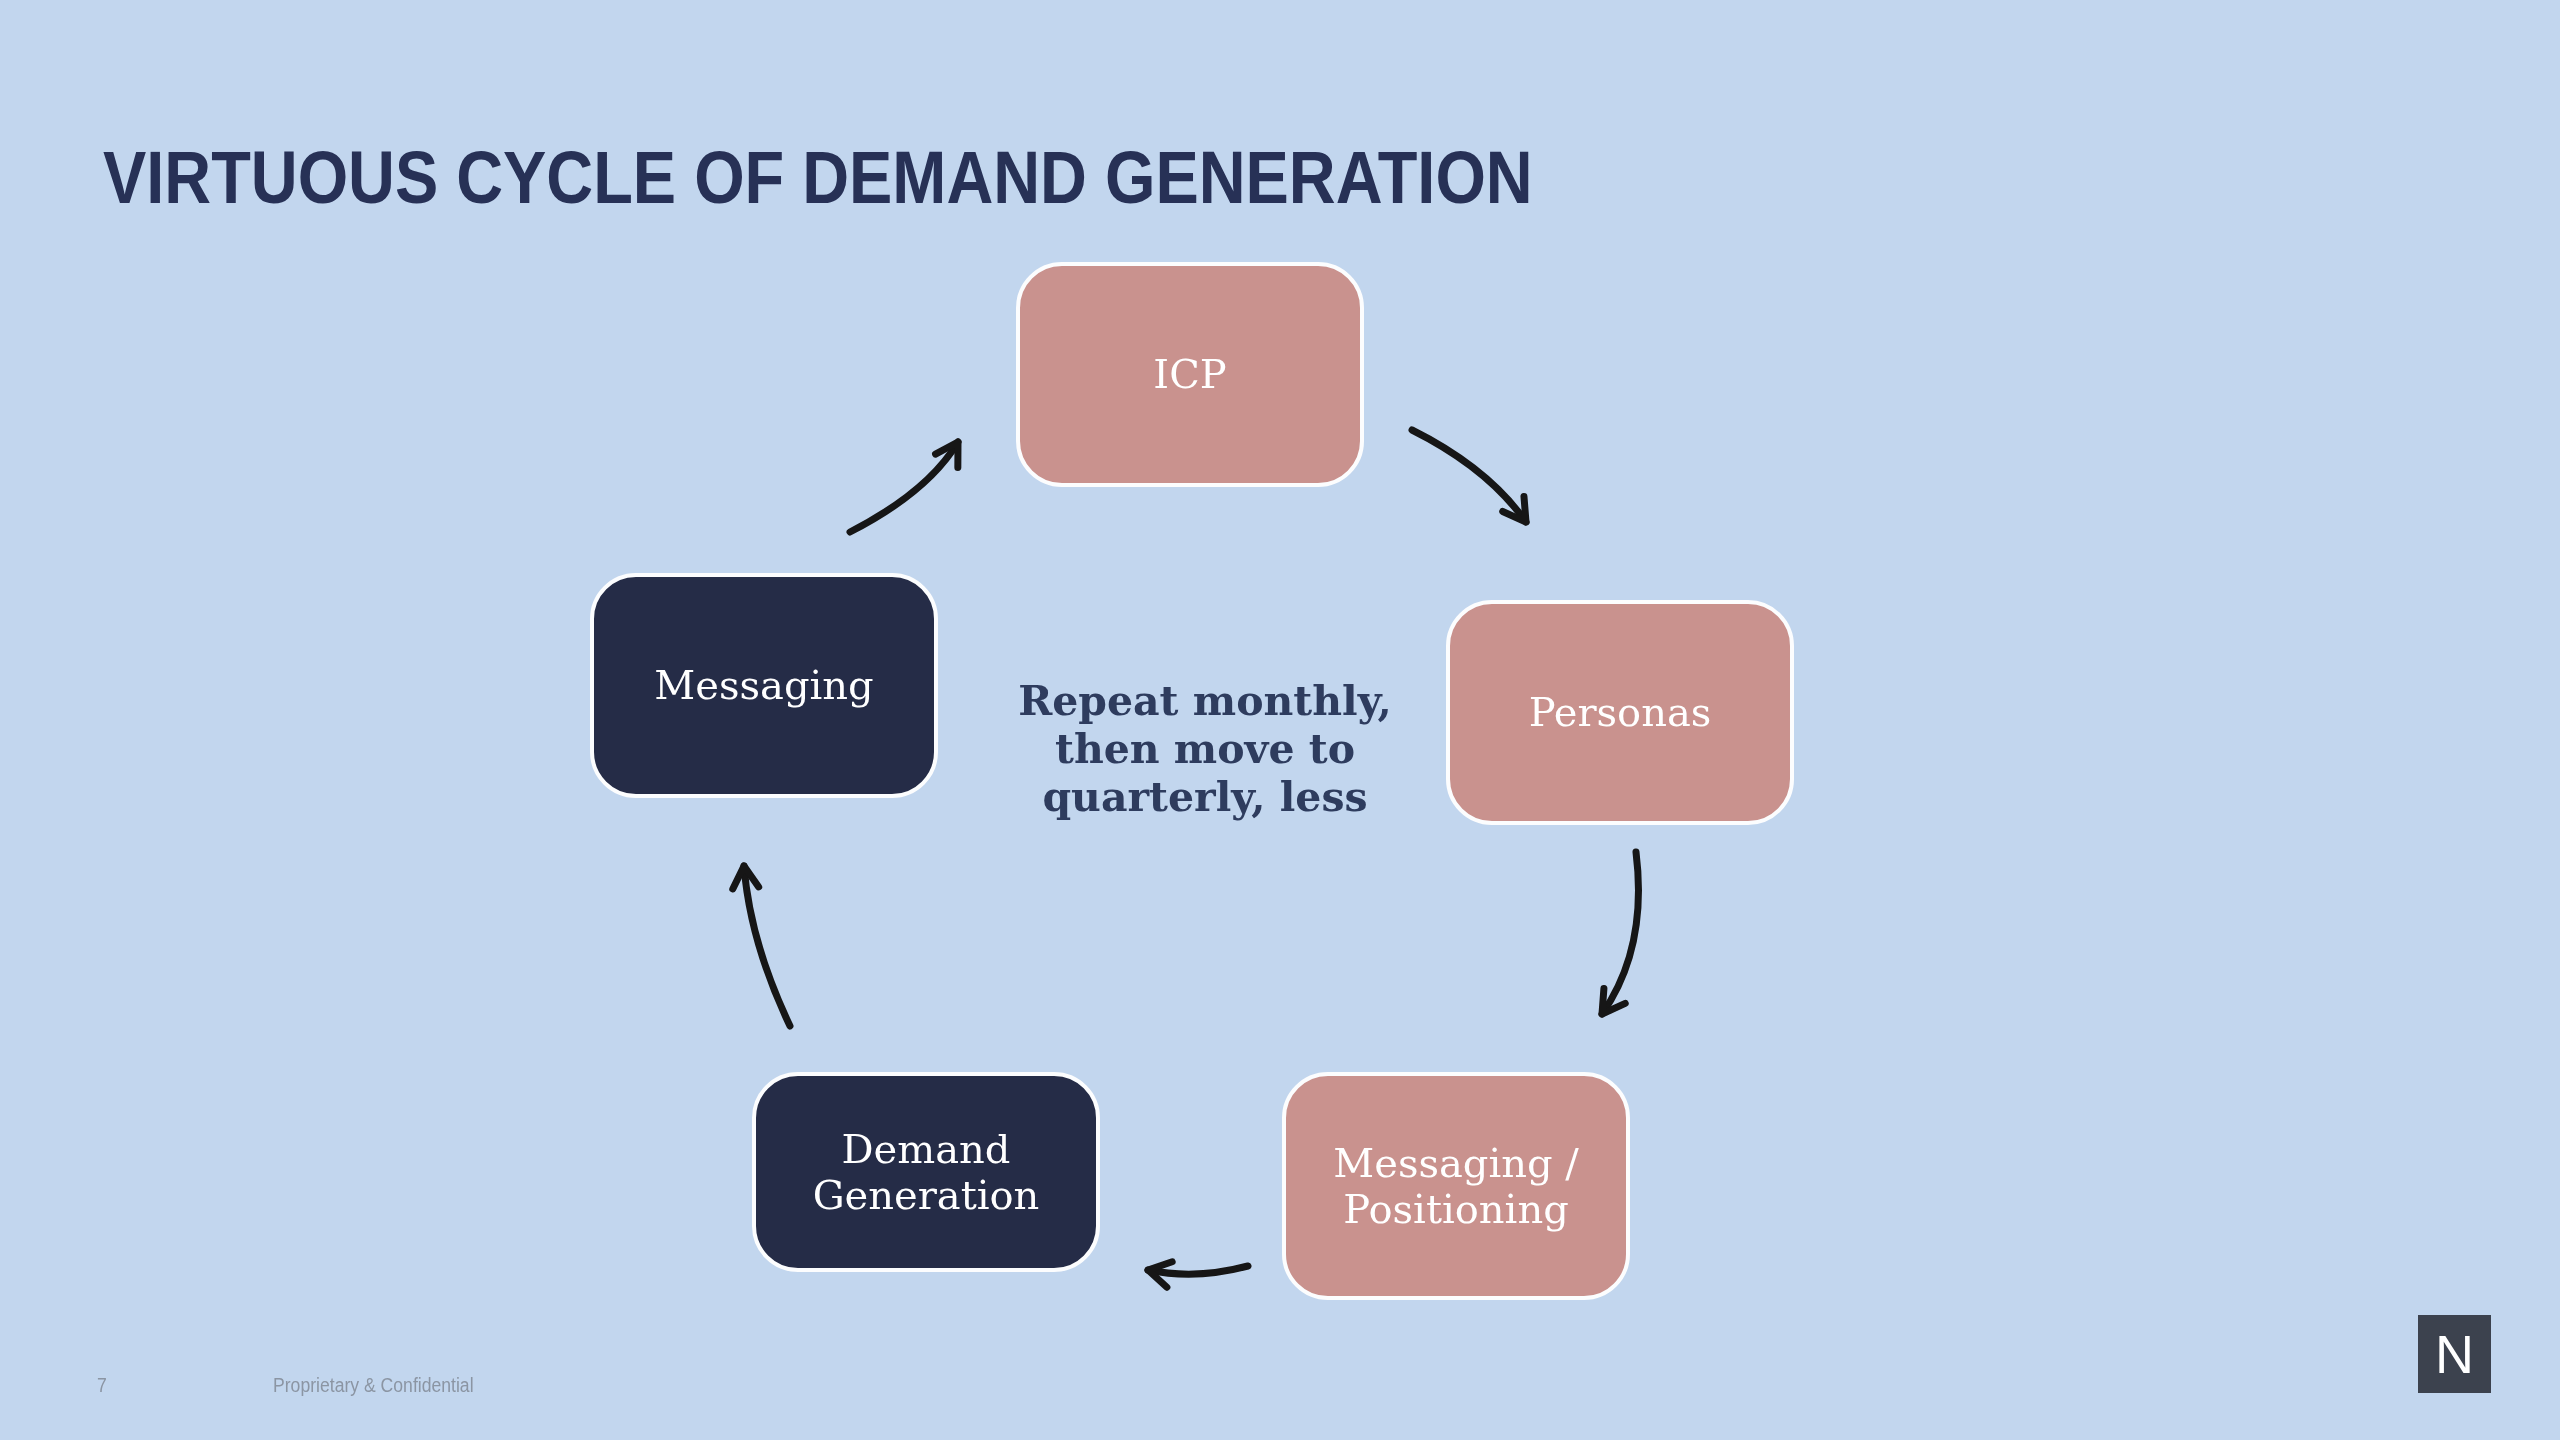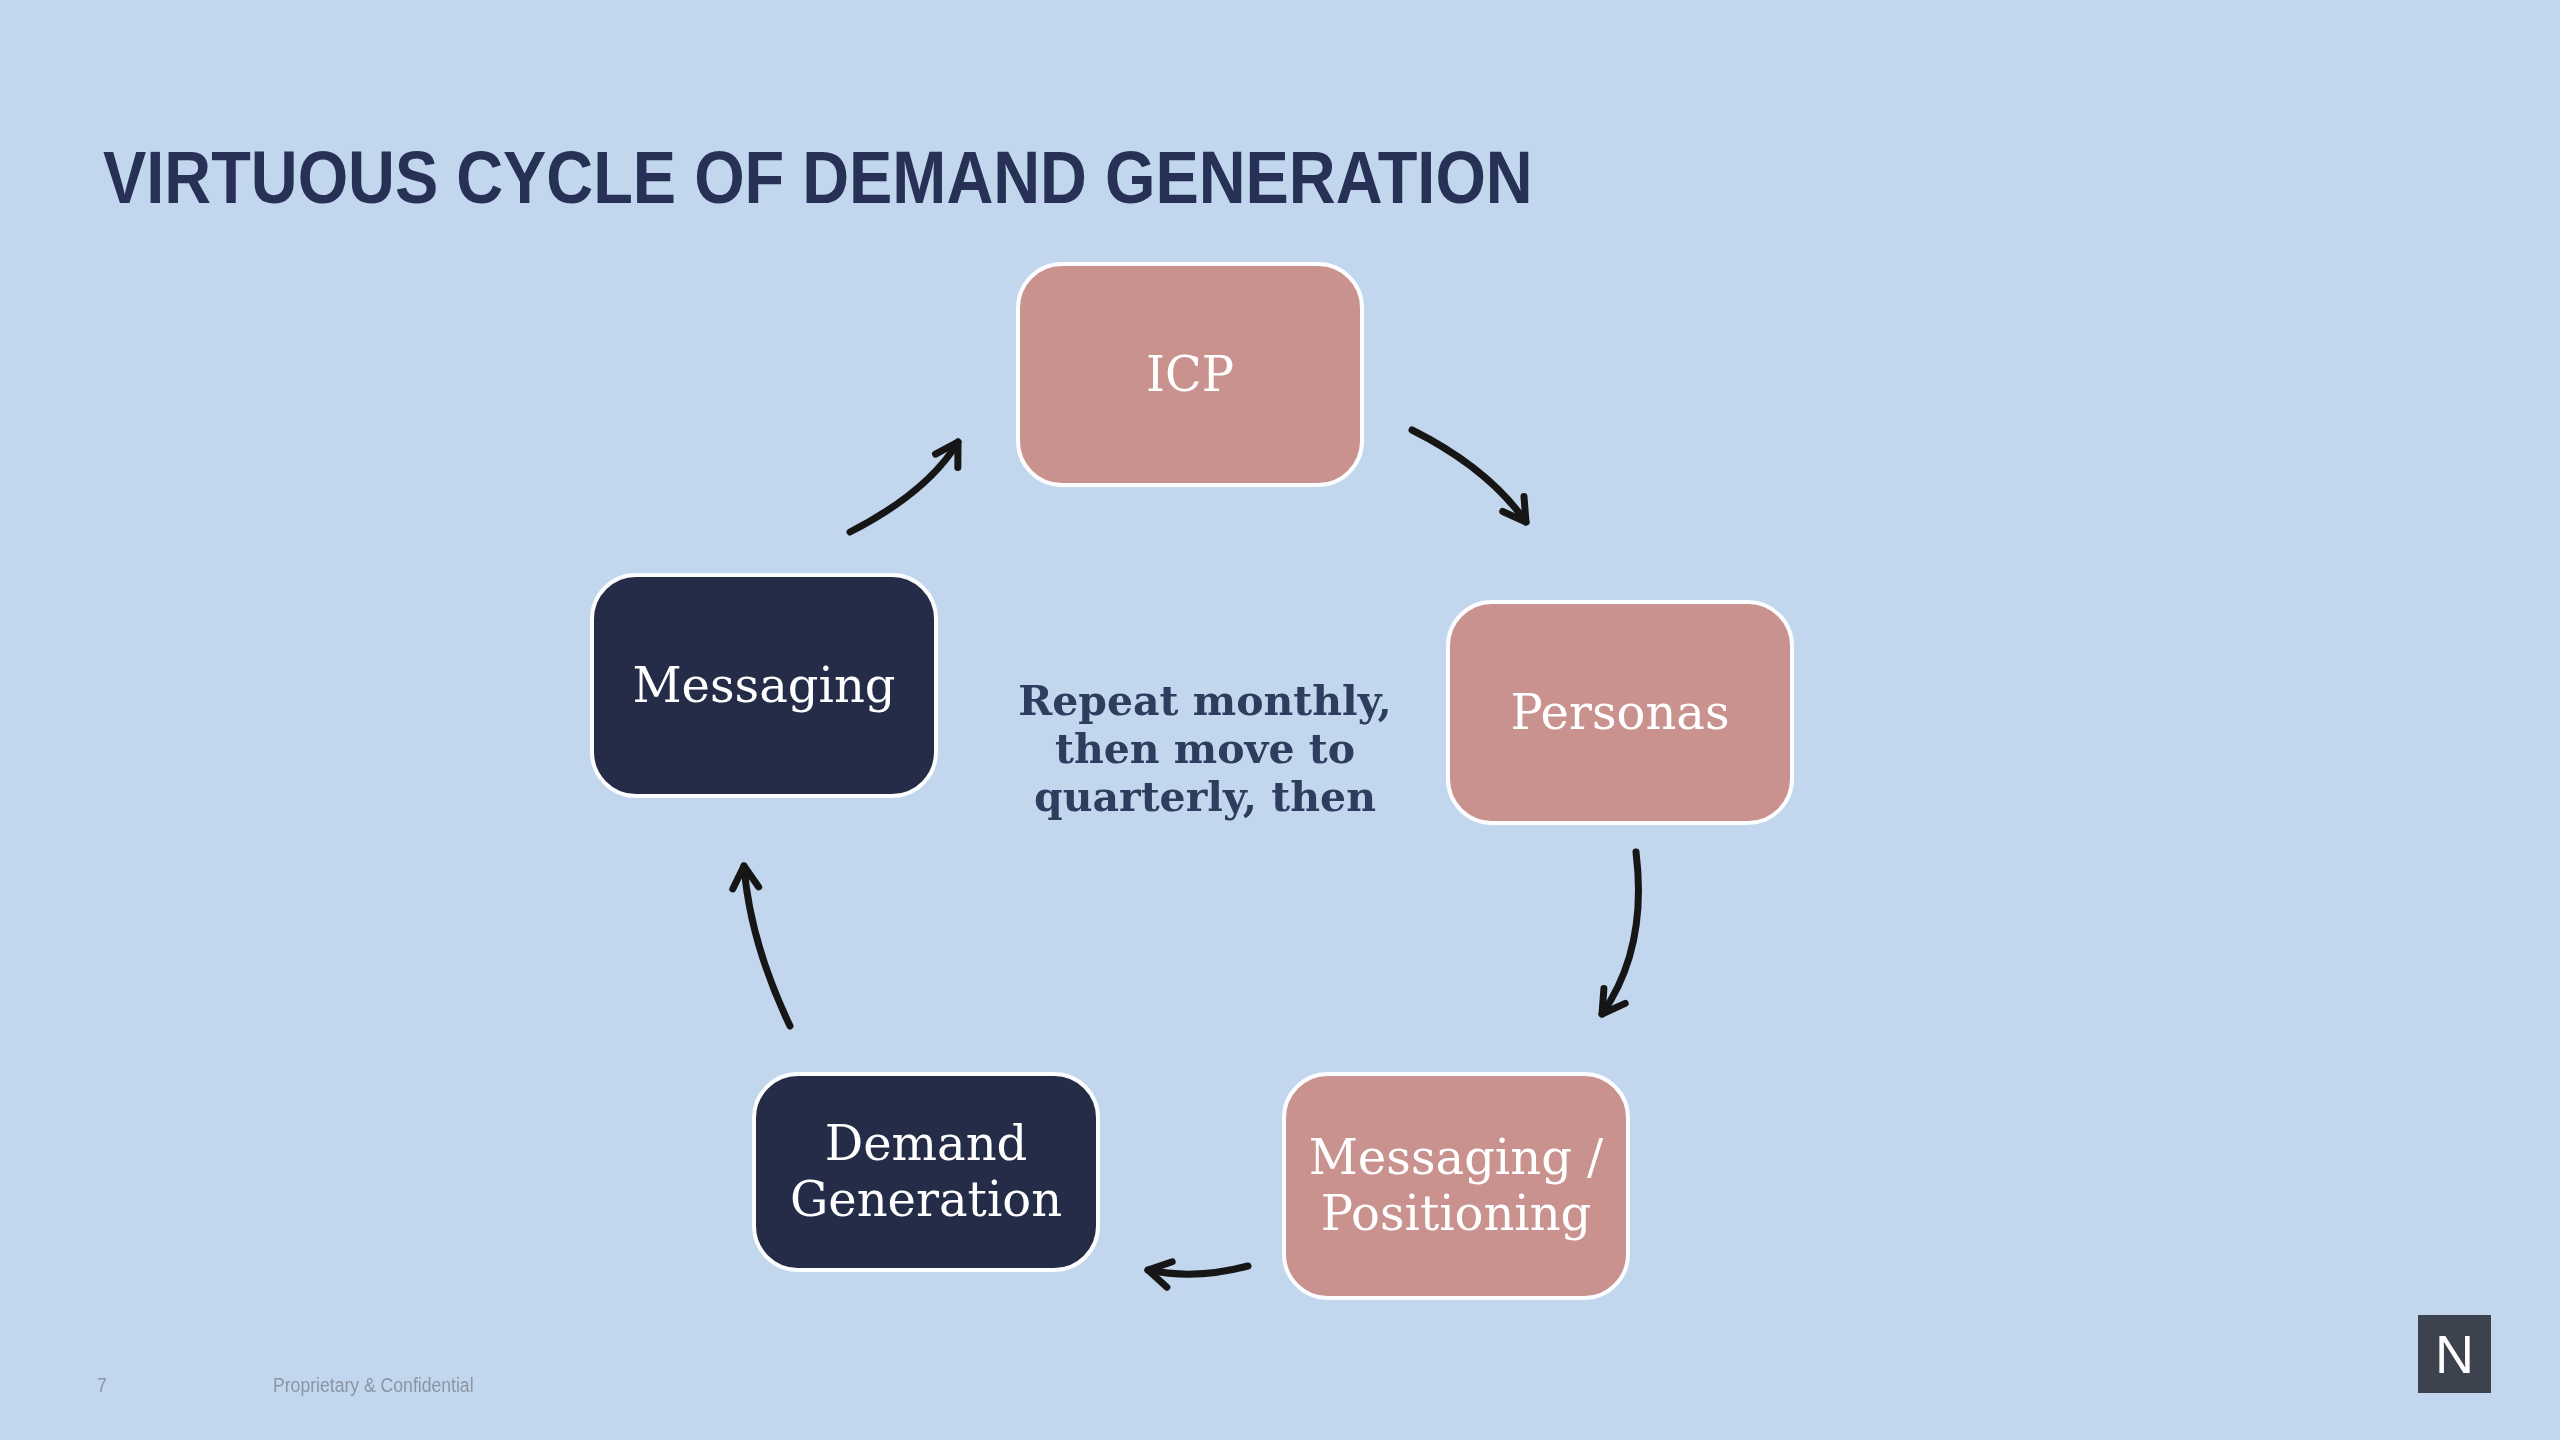--- a/index.html
+++ b/index.html
@@ -37,21 +37,21 @@
   .node {
     position: absolute;
     box-sizing: border-box;
     display: flex;
     align-items: center;
     justify-content: center;
     text-align: center;
     border: 4px solid #fcfdfe;
     border-radius: 46px;
     color: #ffffff;
-    font-size: 48px;
+    font-size: 40px;
     line-height: 1.16;
     padding: 0 16px;
   }
   .node--rose { background: #c9928e; }
   .node--navy { background: #252c47; }
   .node-icp        { left: 1016px; top: 262px;  width: 348px; height: 225px; }
   .node-analysis   { left: 590px;  top: 573px;  width: 348px; height: 225px; }
   .node-personas   { left: 1446px; top: 600px;  width: 348px; height: 225px; }
   .node-demand     { left: 752px;  top: 1072px; width: 348px; height: 200px; }
   .node-messaging  { left: 1282px; top: 1072px; width: 348px; height: 228px; }
@@ -129,21 +129,21 @@
     <span>Demand Generation</span>
   </div>
 
   <div class="node node--navy node-analysis">
     <span>Messaging</span>
   </div>
 
   <div class="center-note">
     <div>Repeat monthly,</div>
     <div>then move to</div>
-    <div>quarterly, then</div>
+    <div>quarterly, less</div>
   </div>
 
   <div class="footer-text page-number">7</div>
   <div class="footer-text confidential">Proprietary &amp; Confidential</div>
 
   <div class="logo">
     <span>N</span>
   </div>
 
 </div>

